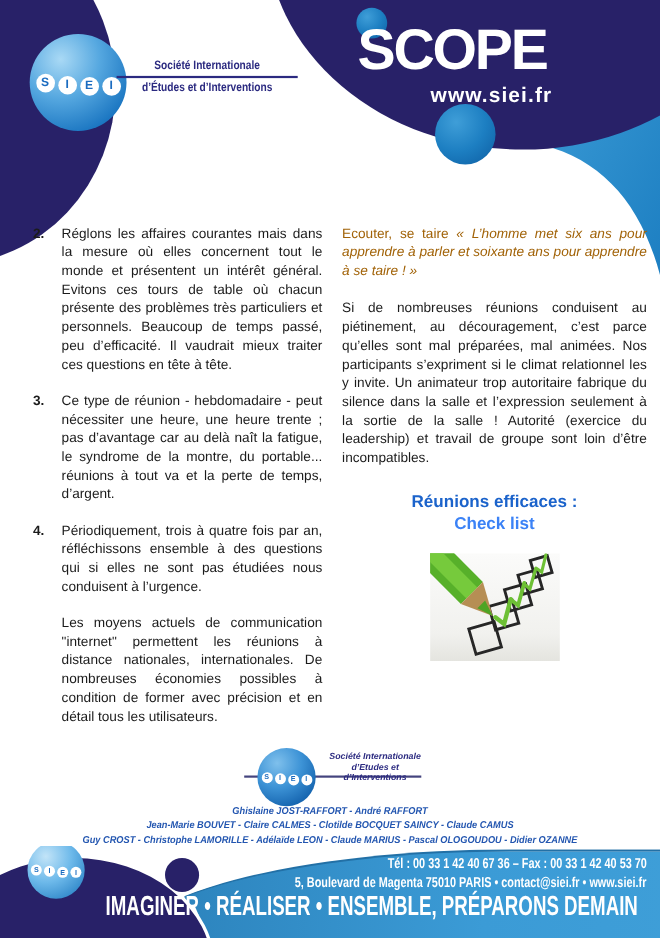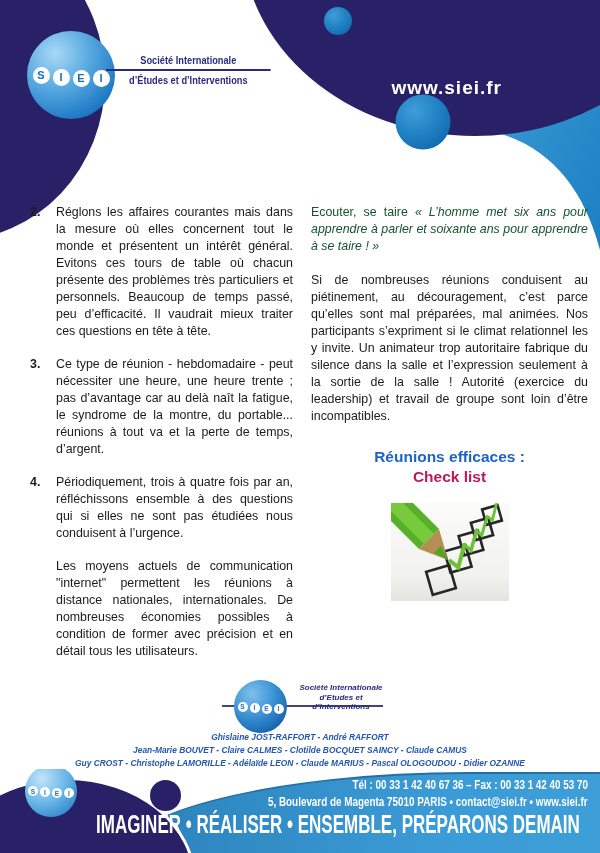--- a/index.html
+++ b/index.html
@@ -42,28 +42,28 @@
   .body-wrap{
     position:absolute;left:30px;top:204px;width:558px;display:flex;gap:18px;z-index:3;
     color:#1b1b1b;font-size:12.4px;line-height:17px;
   }
   .colL{width:263px;}
   .colR{width:277px;}
   .item{display:flex;margin-bottom:16px;}
   .item .num{width:26px;font-weight:bold;flex:none;}
   .item .txt{flex:1;text-align:justify;}
   .sub{padding-left:26px;text-align:justify;margin:16px 0 0 0;}
-  .blue{color:#14532d;}
+  .blue{color:#a16207;}
   .just{text-align:justify;margin:0 0 16px 0;}
   .colR .lead{margin-bottom:17px;}
   .head-blue{
     text-align:center;color:#1b63cb;font-weight:bold;font-size:15.5px;
     margin-top:22px;line-height:20px;
   }
-  .head-black{text-align:center;color:#be185d;font-weight:bold;font-size:15.5px;line-height:20px;}
+  .head-black{text-align:center;color:#3b82f6;font-weight:bold;font-size:15.5px;line-height:20px;}
   .chk-img{width:118px;height:98px;margin:16px auto 0 auto;display:block;}
   
   .b-rule{position:absolute;left:222px;top:705px;width:161px;height:2px;background:#44447e;z-index:2;}
   .ball-bottom{
     left:234px;top:680px;width:53px;height:53px;z-index:3;gap:2px;
     background:radial-gradient(circle at 34% 26%, #7fc0ec 0%, #3d93d6 42%, #1463ae 80%, #0c4f92 100%);
   }
   .ball-bottom .dot{width:10px;height:10px;font-size:6.5px;}
   .org-bottom{
     position:absolute;left:295px;top:683px;width:92px;text-align:center;z-index:3;
@@ -128,20 +128,21 @@
     <path d="M 494 132 C 548 146 583 186 600 250 L 600 40 L 494 132 Z" fill="url(#gCres)"></path>
 
     <ellipse cx="475" cy="-62" rx="233" ry="198" fill="#282168"></ellipse>
 
     <ellipse cx="-45" cy="80" rx="150" ry="160" fill="#282168"></ellipse>
 
     <circle cx="338" cy="21" r="14" fill="url(#gBlue)"></circle>
     <circle cx="423" cy="122" r="27.5" fill="url(#gBlue)"></circle>
   </svg>
 
+  <div class="scope-title">SCOPE</div>
   <div class="scope-site">www.siei.fr</div>
 
   <div class="ball ball-top">
     <span class="dot">S</span>
     <span class="dot" style="transform:translateY(2px)">I</span>
     <span class="dot" style="transform:translateY(3px)">E</span>
     <span class="dot" style="transform:translateY(3px)">I</span>
   </div>
   <div class="org-top">
     <div class="l1">Société Internationale</div>

